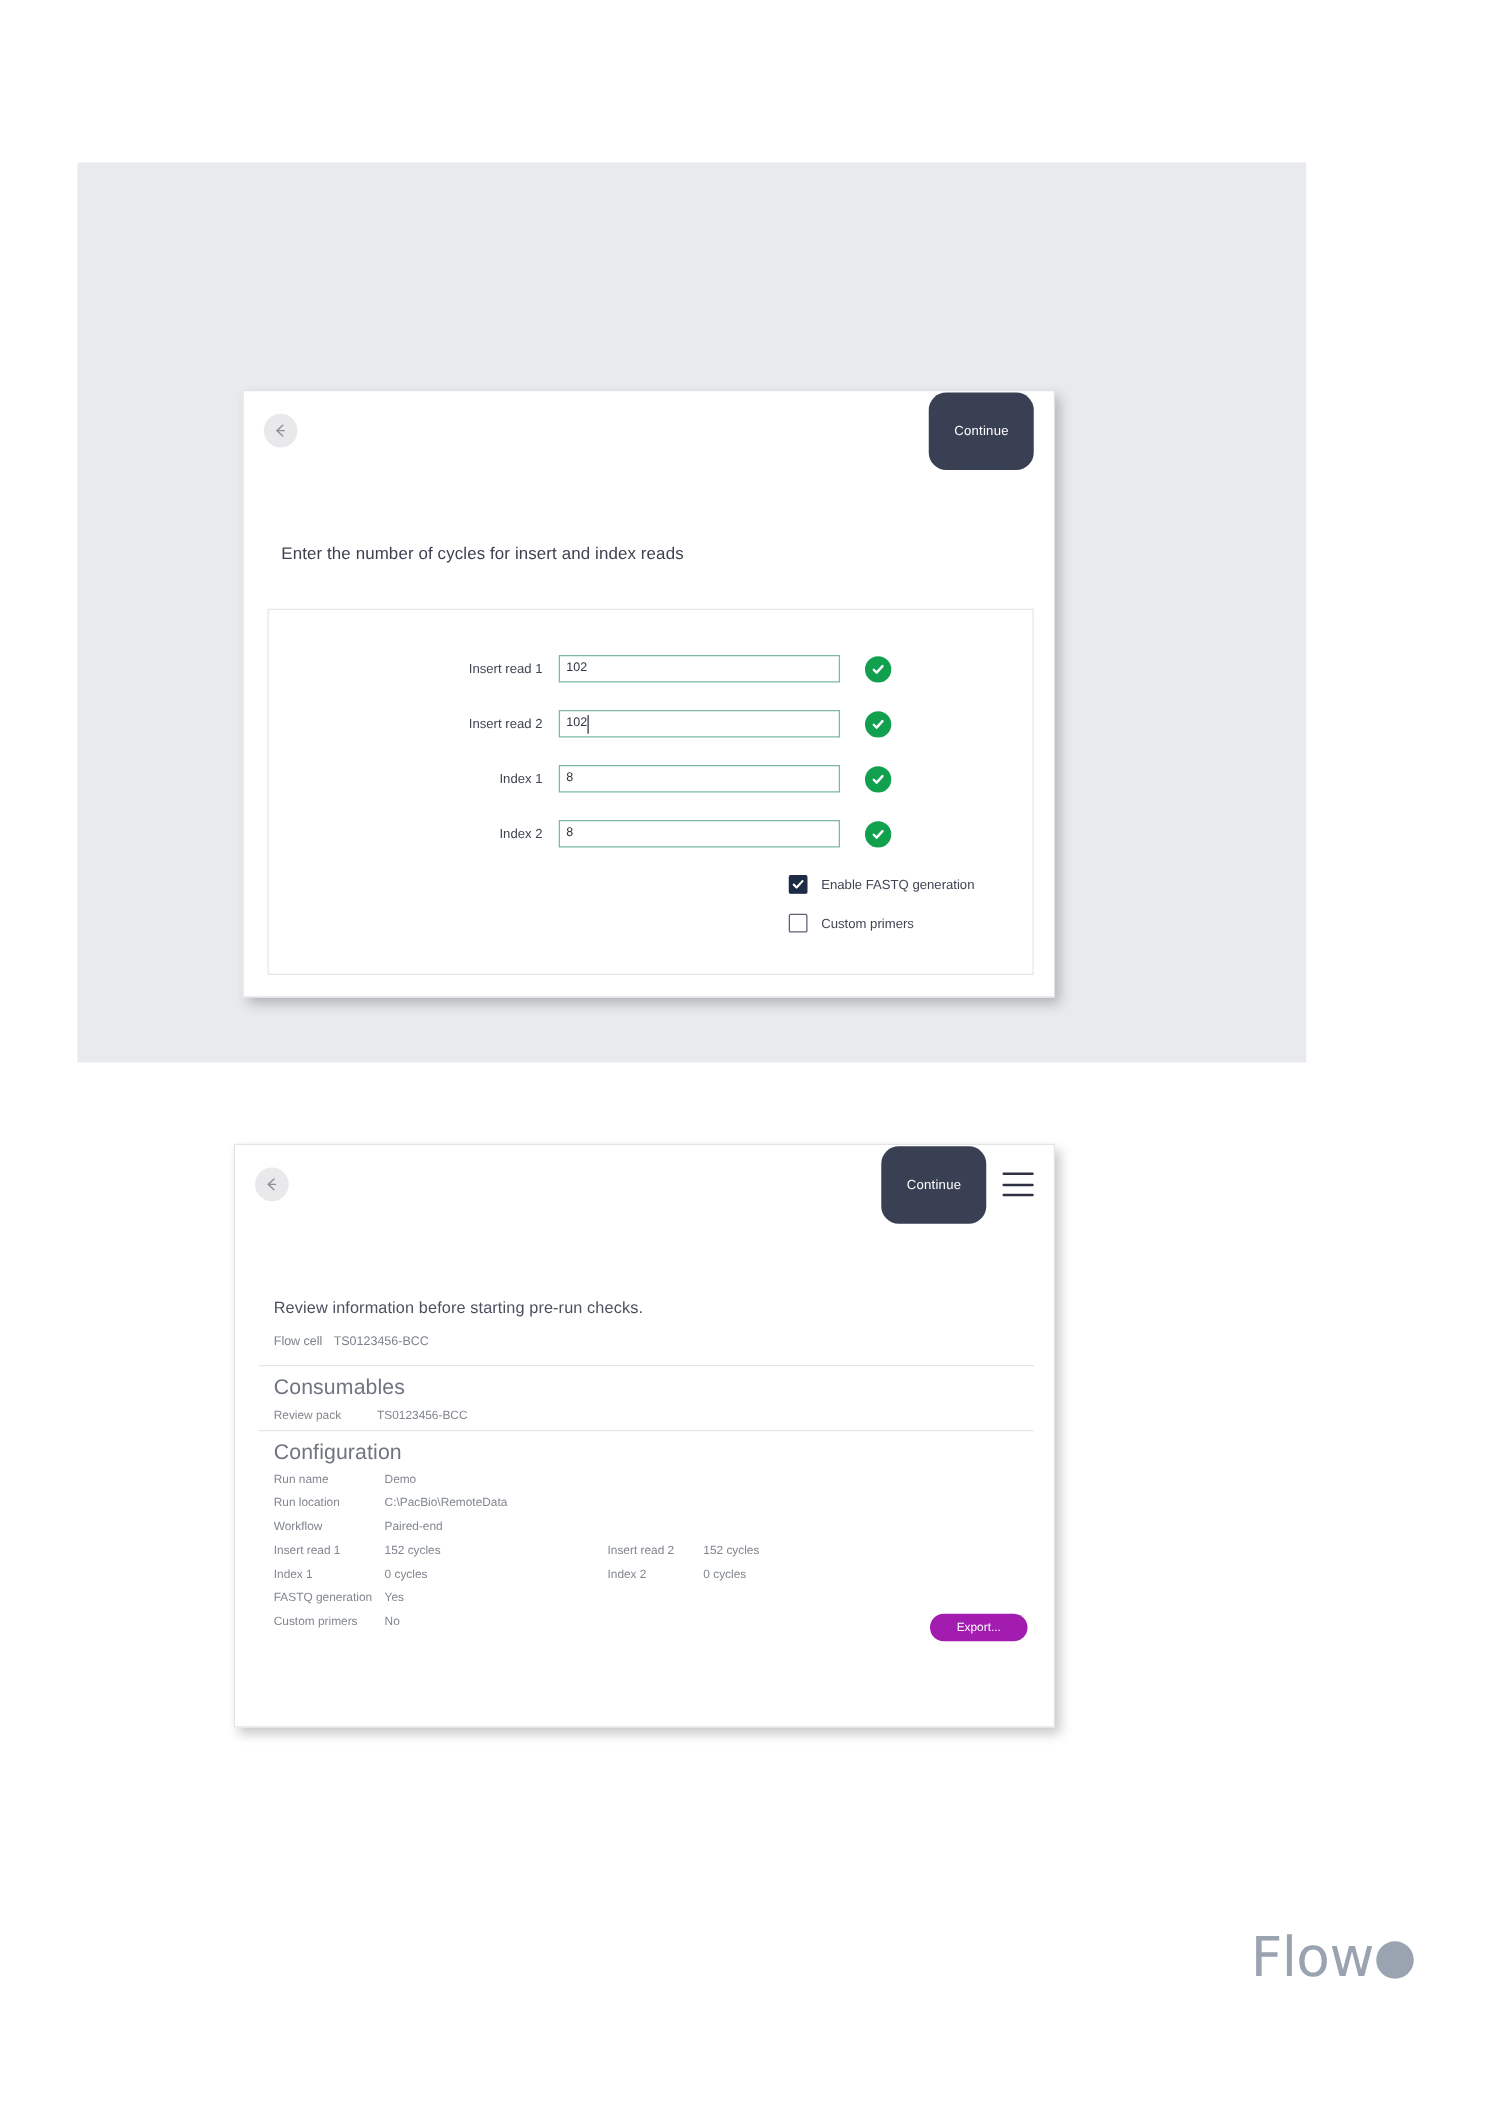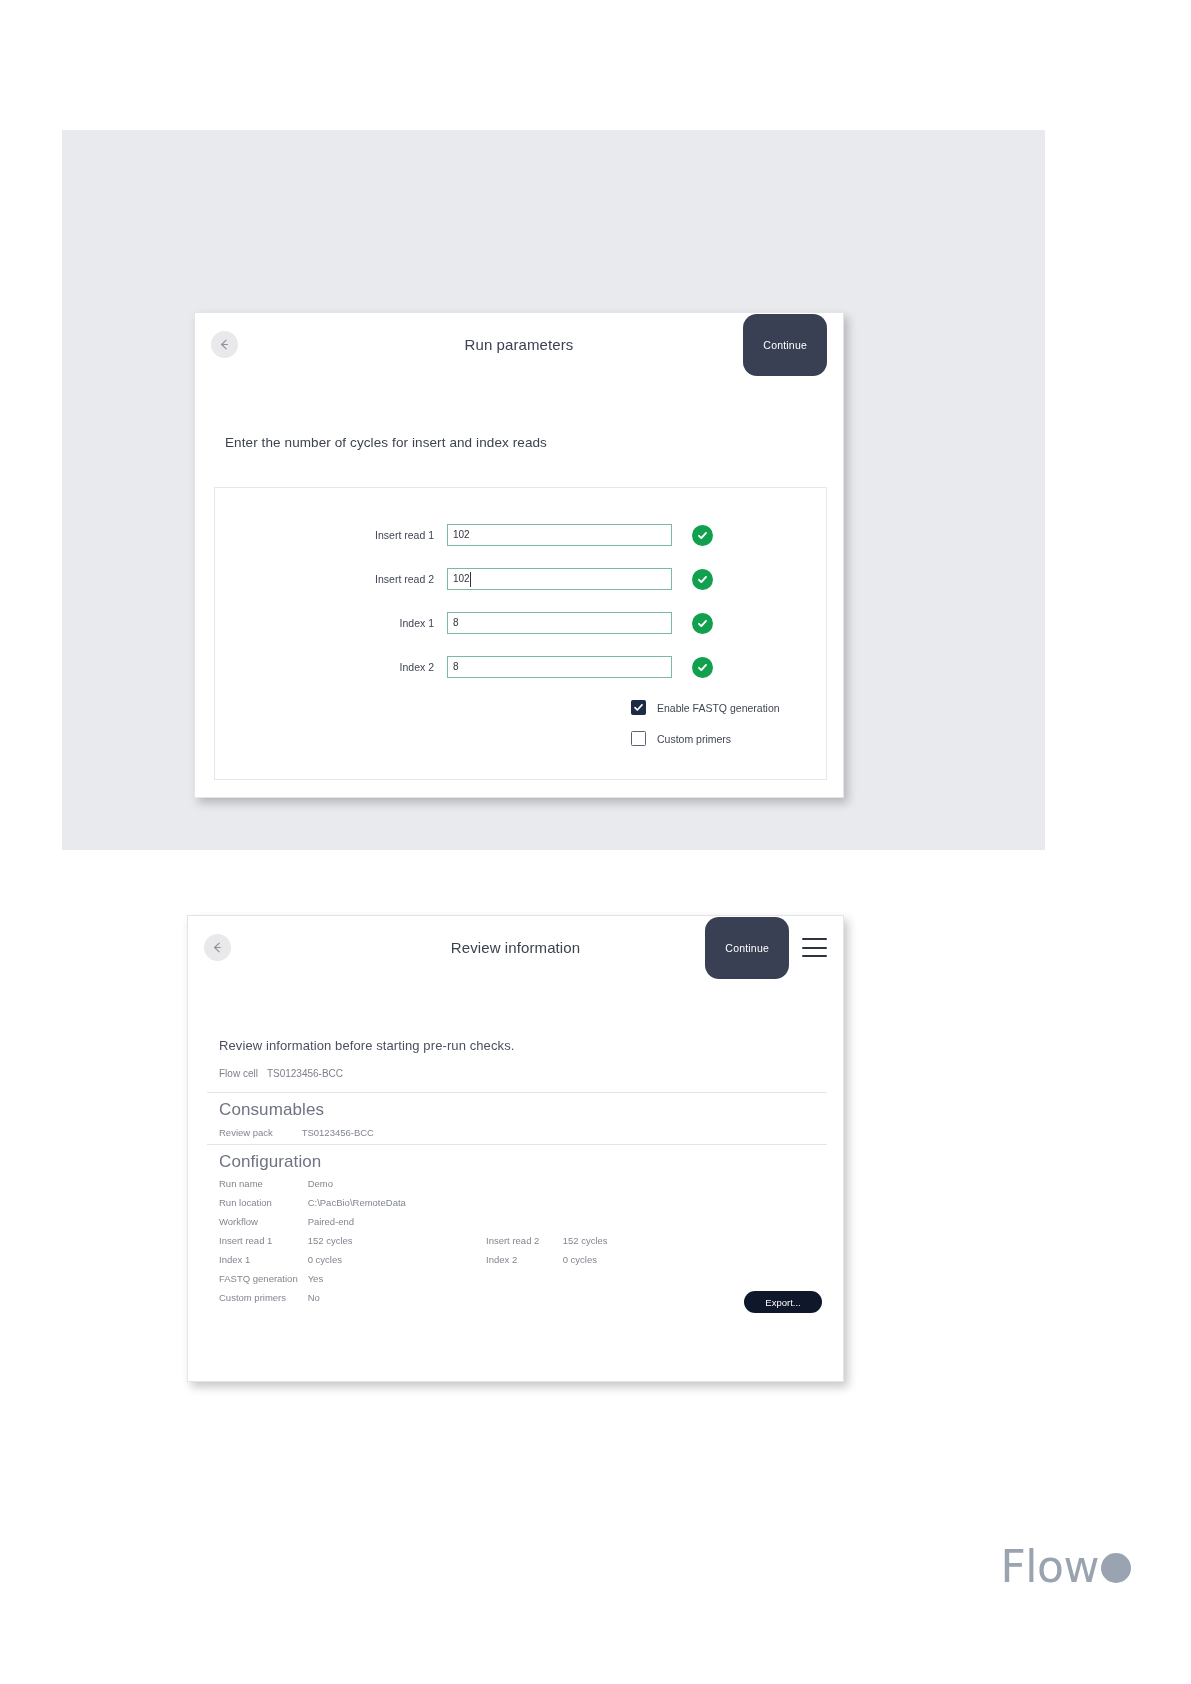--- a/index.html
+++ b/index.html
@@ -188,21 +188,21 @@
     color: #81868f;
     white-space: nowrap;
   }
   .kv .k { display: inline-block; }
   .kv .v { display: inline-block; }
 
   .export-btn {
     position: absolute;
     left: 556px; top: 375px;
     width: 78px; height: 22px;
-    background: #0f172a;
+    background: #a21caf;
     color: #ffffff;
     border-radius: 11px;
     font-size: 9.5px;
     display: flex; align-items: center; justify-content: center;
     border: none;
     font-family: "Liberation Sans", sans-serif;
   }
 
   
   .logo {
@@ -236,21 +236,20 @@
 
     <div class="hdr">
       <div class="back-btn">
         <span>
           <svg width="13" height="13" viewBox="0 0 13 13">
             <path d="M8.2 2.2 L3.6 6.5 L8.2 10.8" fill="none" stroke="#8c9099" stroke-width="1.1" stroke-linecap="round" stroke-linejoin="round"></path>
             <path d="M3.6 6.5 L9.4 6.5" fill="none" stroke="#8c9099" stroke-width="1.1" stroke-linecap="round"></path>
           </svg>
         </span>
       </div>
-      <div class="hdr-title">Run parameters</div>
       <button class="continue-btn">Continue</button>
     </div>
 
     <div class="s1-prompt">Enter the number of cycles for insert and index reads</div>
 
     <div class="s1-panel">
 
       <div class="frow" style="top:36px">
         <span class="lbl">Insert read 1</span>
         <div class="fld">102</div>
@@ -314,21 +313,20 @@
 
     <div class="hdr">
       <div class="back-btn">
         <span>
           <svg width="13" height="13" viewBox="0 0 13 13">
             <path d="M8.2 2.2 L3.6 6.5 L8.2 10.8" fill="none" stroke="#8c9099" stroke-width="1.1" stroke-linecap="round" stroke-linejoin="round"></path>
             <path d="M3.6 6.5 L9.4 6.5" fill="none" stroke="#8c9099" stroke-width="1.1" stroke-linecap="round"></path>
           </svg>
         </span>
       </div>
-      <div class="hdr-title">Review information</div>
       <button class="continue-btn">Continue</button>
       <div class="hamburger">
         <i></i>
         <i></i>
         <i></i>
       </div>
     </div>
 
     <div class="s2-prompt">Review information before starting pre-run checks.</div>
 

